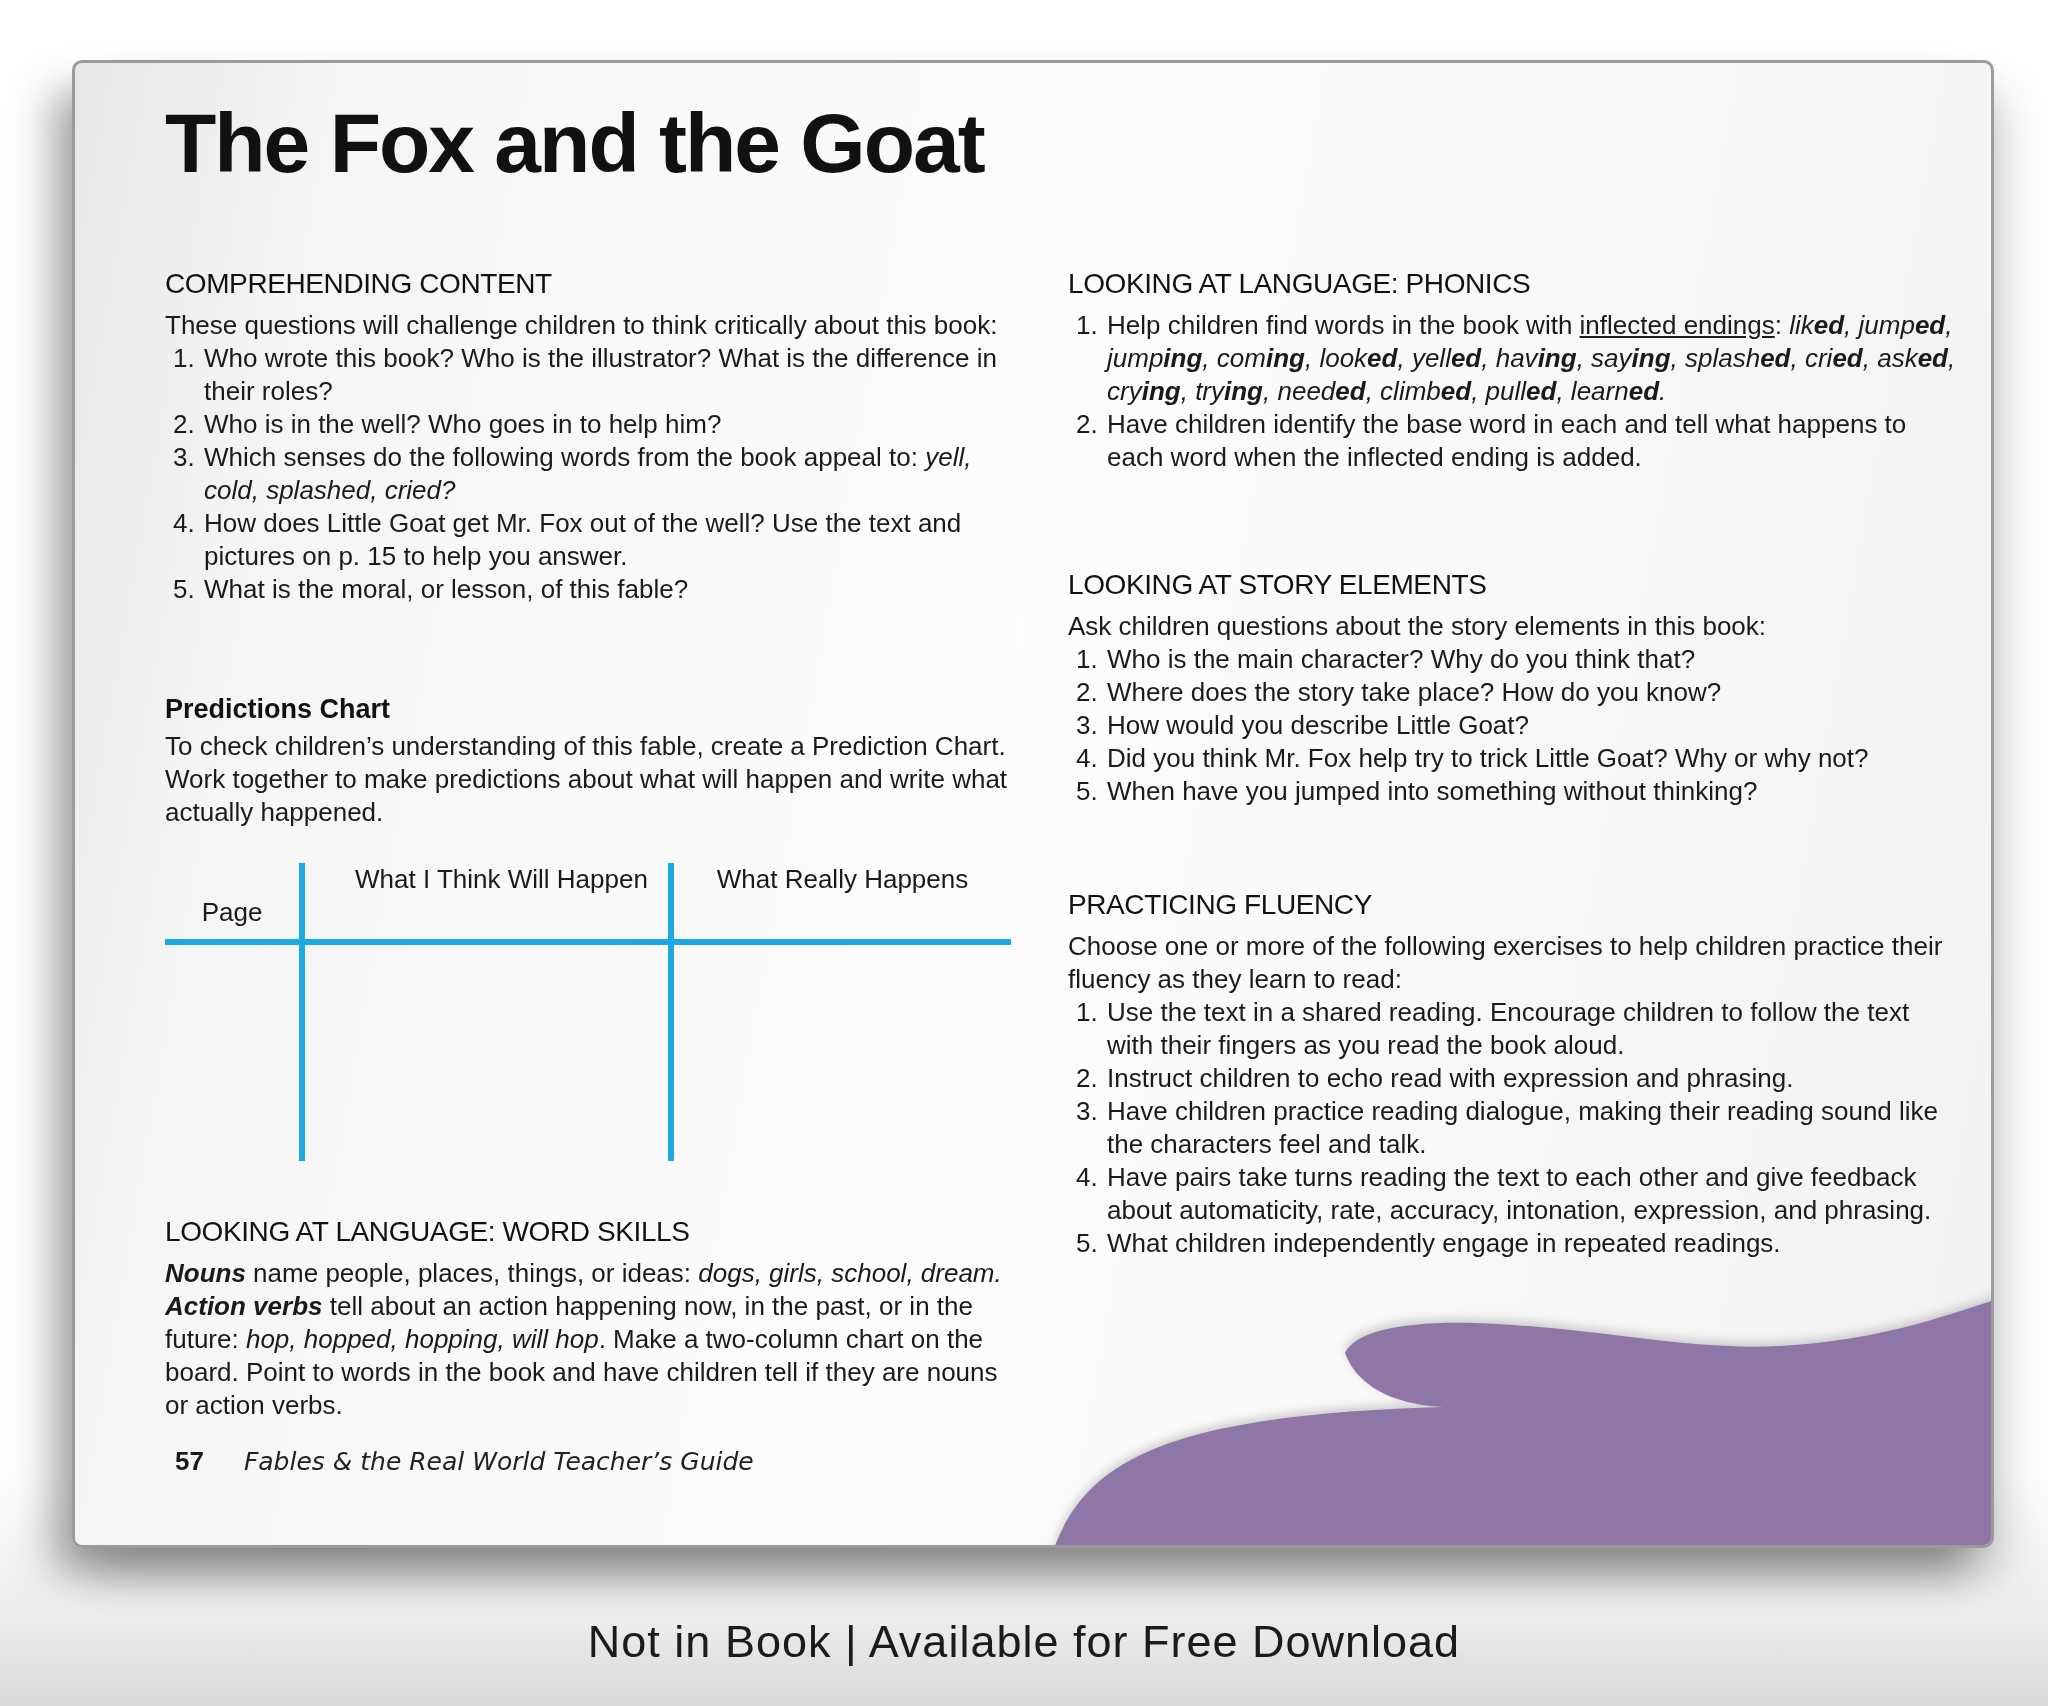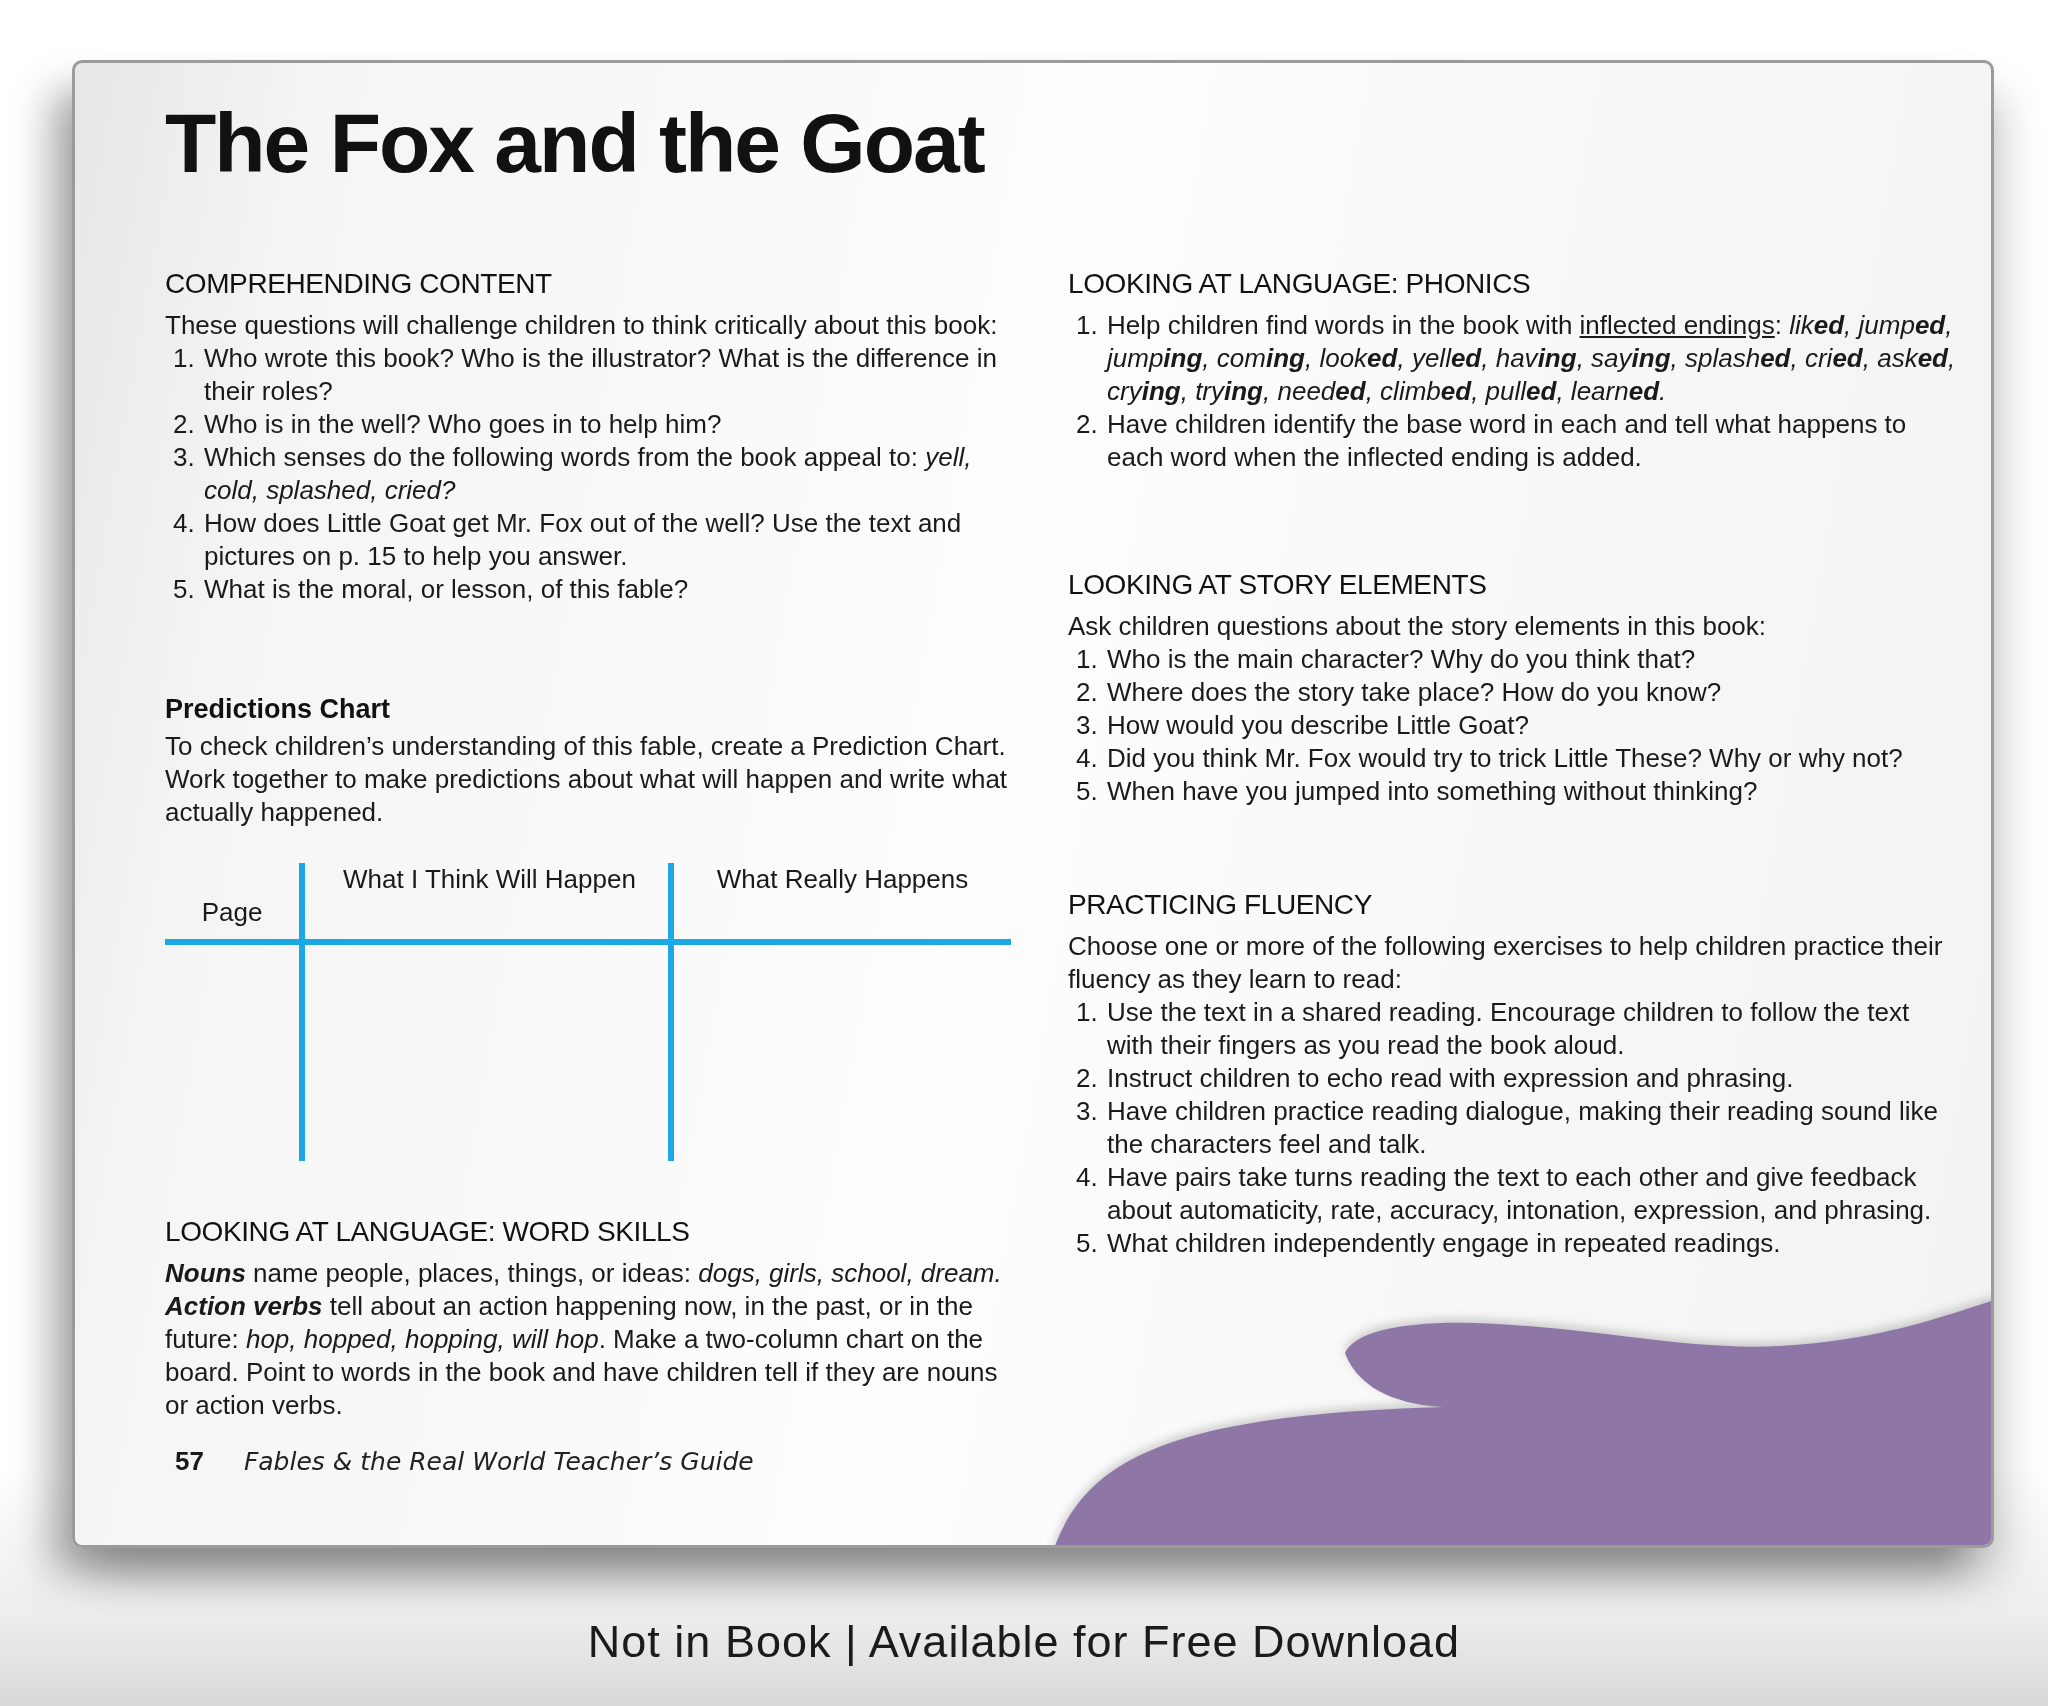--- a/index.html
+++ b/index.html
@@ -29,21 +29,21 @@
   .col-left{left:90px;width:848px;}
   .col-right{left:993px;width:892px;}
   
   .chart{position:absolute;left:90px;top:796px;width:848px;height:312px;}
   .chart .hline{position:absolute;left:0;top:80px;width:846px;height:6px;background:var(--accent-blue,#1ca9e3);}
   .chart .vline{position:absolute;top:4px;width:6px;height:298px;background:var(--accent-blue,#1ca9e3);}
   .chart .v1{left:134px;}
   .chart .v2{left:503px;}
   .chart .chead{position:absolute;font-size:26px;line-height:33px;text-align:center;}
   .chart .c-page{left:0;width:134px;top:37px;}
-  .chart .c-think{left:140px;width:369px;top:4px;}
+  .chart .c-think{left:152px;width:369px;top:4px;}
   .chart .c-really{left:509px;width:337px;top:4px;}
   
   .footer{position:absolute;left:100px;top:1383px;font-size:26px;}
   .footer .num{font-weight:bold;margin-right:40px;}
   .footer .book{font-family:"DejaVu Sans",sans-serif;font-style:italic;font-size:25px;color:#222;}
   
   .wave{position:absolute;left:0;top:0;width:1922px;height:1488px;pointer-events:none;}
   
   .caption{
     position:absolute;left:0;top:1616px;width:2048px;text-align:center;
@@ -100,21 +100,21 @@
     </ol>
   </section>
 
   <section class="sec col-right" style="top:505px;">
     <h2>LOOKING AT STORY ELEMENTS</h2>
     <p>Ask children questions about the story elements in this book:</p>
     <ol>
       <li>Who is the main character? Why do you think that?</li>
       <li>Where does the story take place? How do you know?</li>
       <li>How would you describe Little Goat?</li>
-      <li>Did you think Mr. Fox would try to trick Little These? Why or why not?</li>
+      <li>Did you think Mr. Fox help try to trick Little Goat? Why or why not?</li>
       <li>When have you jumped into something without thinking?</li>
     </ol>
   </section>
 
   <section class="sec col-right" style="top:825px;">
     <h2>PRACTICING FLUENCY</h2>
     <p>Choose one or more of the following exercises to help children practice their fluency as they learn to read:</p>
     <ol>
       <li>Use the text in a shared reading. Encourage children to follow the text with their fingers as you read the book aloud.</li>
       <li>Instruct children to echo read with expression and phrasing.</li>

